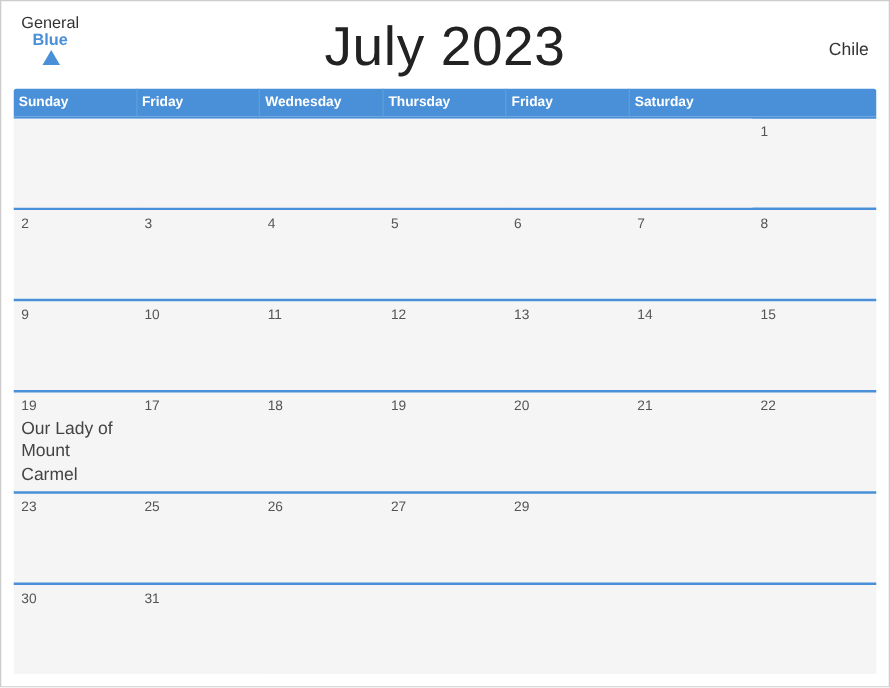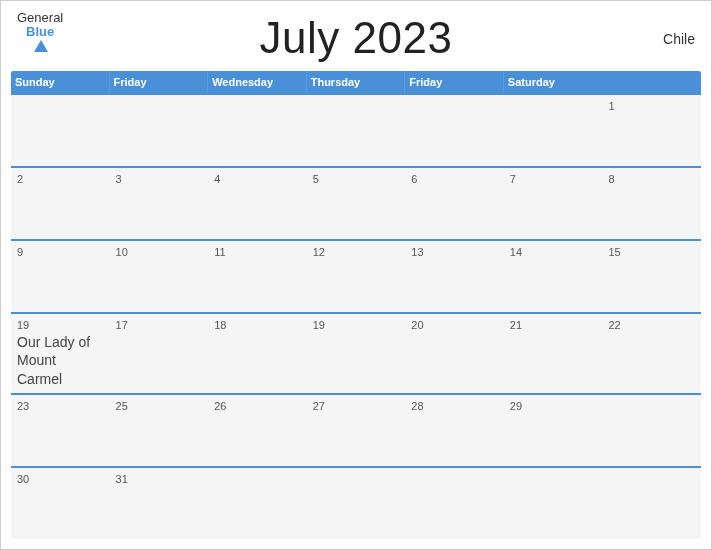--- a/index.html
+++ b/index.html
@@ -240,23 +240,20 @@
           <div class="day-cell">
             <span class="day-number">25</span>
           </div>
           <div class="day-cell">
             <span class="day-number">26</span>
           </div>
           <div class="day-cell">
             <span class="day-number">27</span>
           </div>
           <div class="day-cell">
-            <span class="day-number">28</span>
-          </div>
-          <div class="day-cell">
             <span class="day-number">29</span>
           </div>
         </div>
         <div class="week-row">
           <div class="day-cell">
             <span class="day-number">30</span>
           </div>
           <div class="day-cell">
             <span class="day-number">31</span>
           </div>

